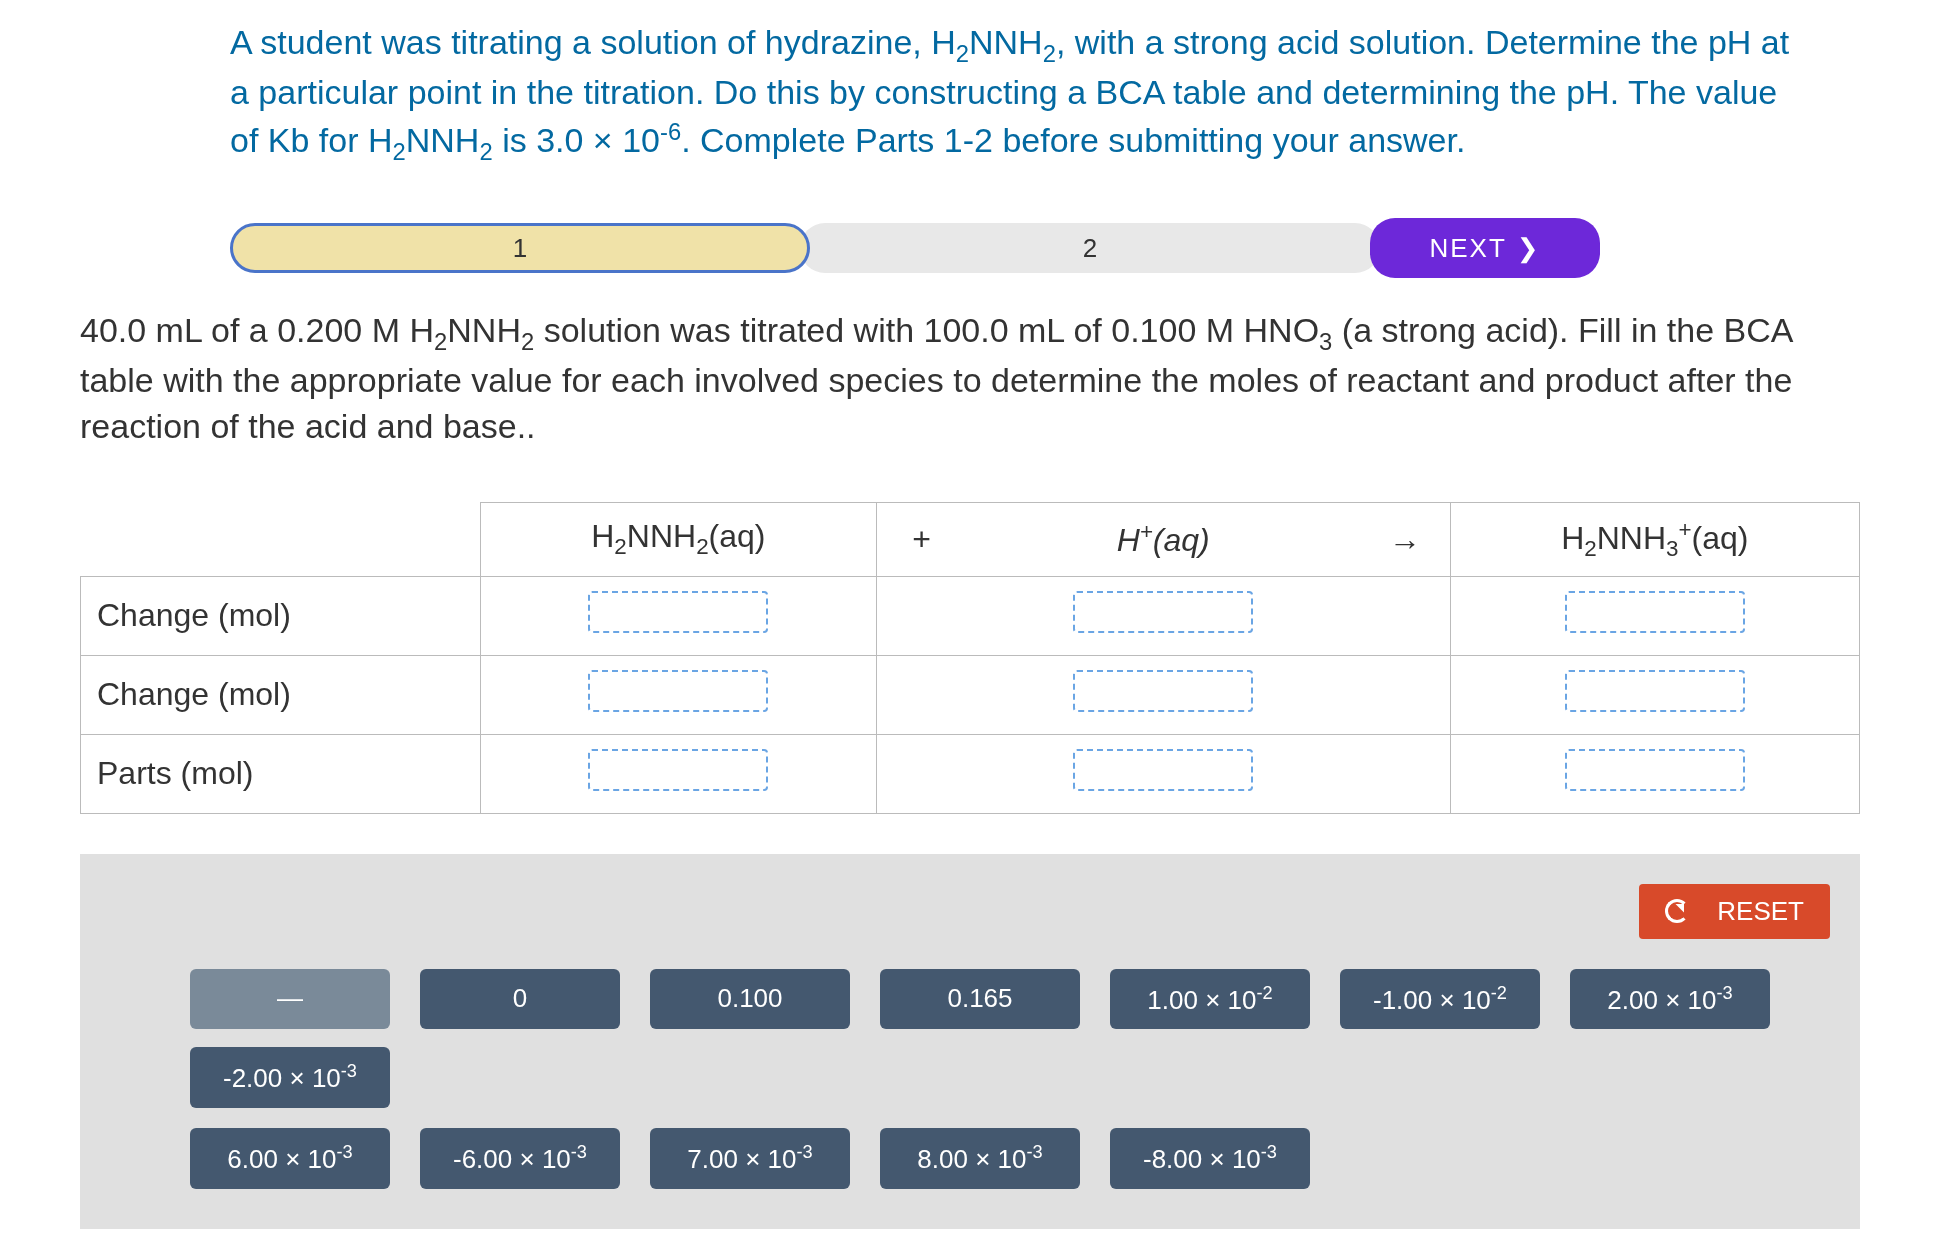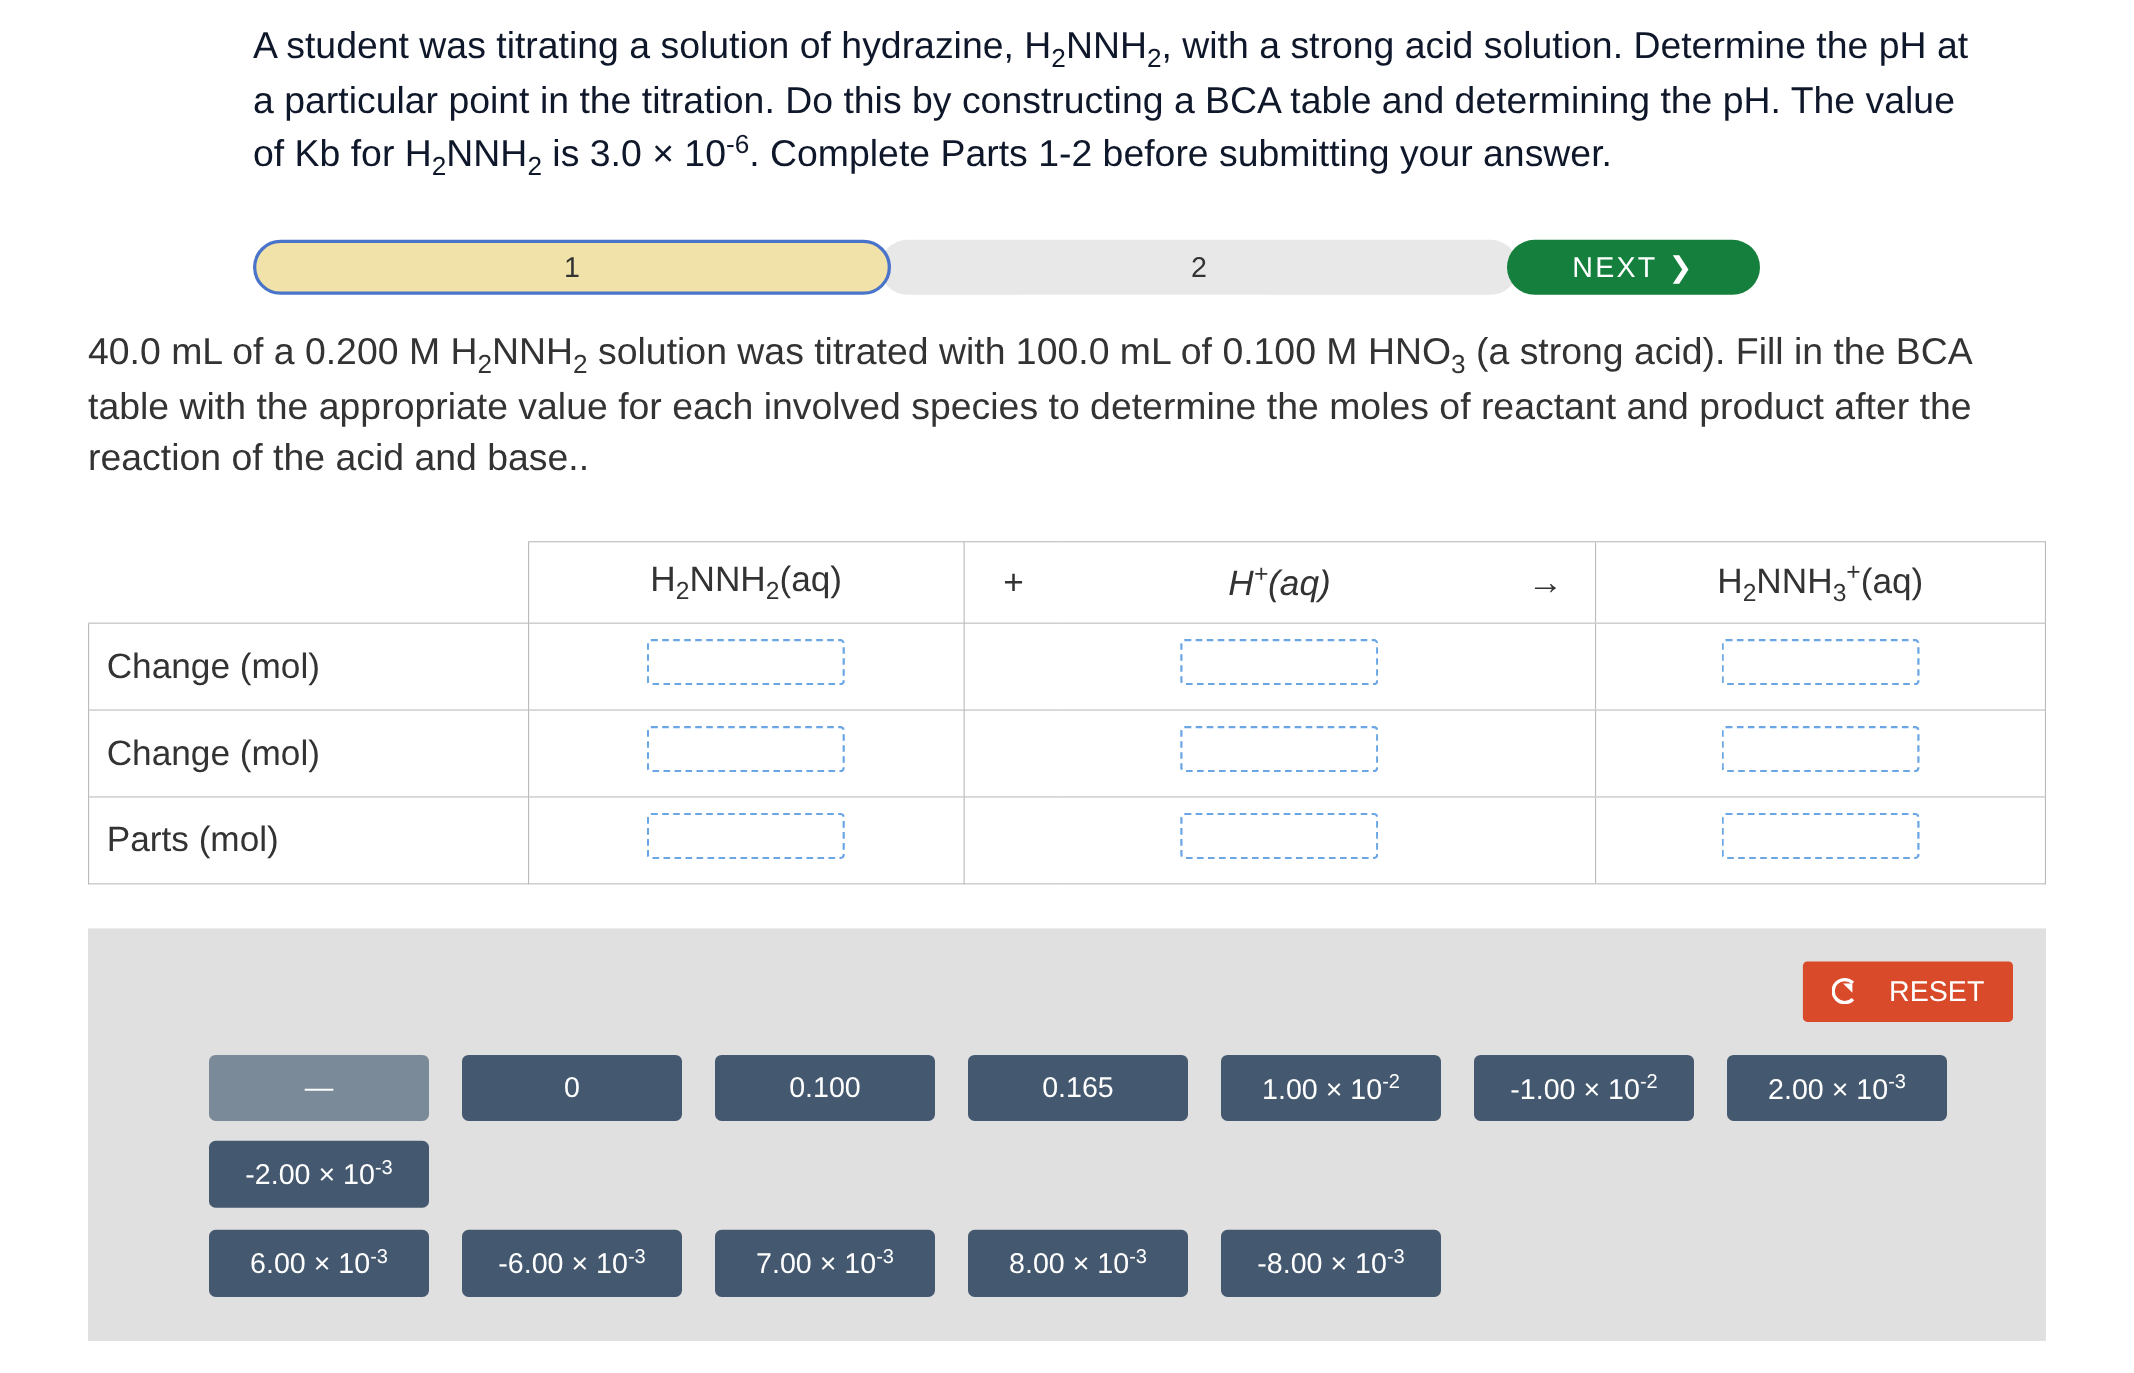--- a/index.html
+++ b/index.html
@@ -1,23 +1,23 @@
 <!DOCTYPE html>
 <html><head>
 <meta charset="utf-8">
 <style>
 * { box-sizing: border-box; margin: 0; padding: 0; }
 body { font-family: Arial, Helvetica, sans-serif; background: #fff; width: 1940px; height: 1248px; padding: 20px 80px 20px 80px; color: #333; }
-.question-text { font-size: 34px; line-height: 1.35; margin: 0 0 50px 150px; max-width: 1560px; color: #0f172a;}
+.question-text { font-size: 34px; line-height: 1.35; margin: 0 0 50px 150px; max-width: 1560px; color: #0369a1;}
 .nav-row { display: flex; align-items: center; margin-bottom: 30px; padding-left:150px; }
 .pill-container { display: flex; align-items: center; }
 .pill { height: 50px; border-radius: 25px; display: flex; align-items: center; justify-content: center; font-size: 26px; cursor: pointer; }
 .pill-1 { width: 580px; background: #f0e2a8; border: 3px solid #4a74c9; color: #333; margin-right: -10px; z-index: 2; position: relative; }
 .pill-2 { width: 580px; background: #e8e8e8; color: #333; }
-.next-btn { width: 230px; height: 50px; background: #15803d; color: #fff; font-size: 26px; border-radius: 25px; display: flex; align-items: center; justify-content: center; gap: 10px; cursor: pointer; margin-left: -10px; letter-spacing: 2px;}
+.next-btn { width: 230px; height: 60px; background: #6d28d9; color: #fff; font-size: 26px; border-radius: 25px; display: flex; align-items: center; justify-content: center; gap: 10px; cursor: pointer; margin-left: -10px; letter-spacing: 2px;}
 .chev { font-size: 26px; }
 .sub-question { font-size: 34px; line-height: 1.35; margin-bottom: 52px; color: #333; }
 .table-wrap { margin-bottom: 40px; }
 table.bca { border-collapse: collapse; width: 100%; font-size: 32px; }
 table.bca td, table.bca th { border: 1px solid #bbb; padding: 14px 16px; text-align: center; font-weight: normal; height: 74px; vertical-align: middle;}
 table.bca .row-label { text-align: left; width: 400px; border-left:1px solid #bbb;}
 table.bca .noborder-lt { border-left: none; border-top: none; }
 table.bca .symcol { border-left: none; border-right: none; width: 90px; }
 table.bca td.nolr { border-left: none; border-right: none; font-style: italic; }
 .dropzone { display: inline-block; width: 180px; height: 42px; border: 2px dashed #6aa5e4; border-radius: 4px; background: #fff; }

